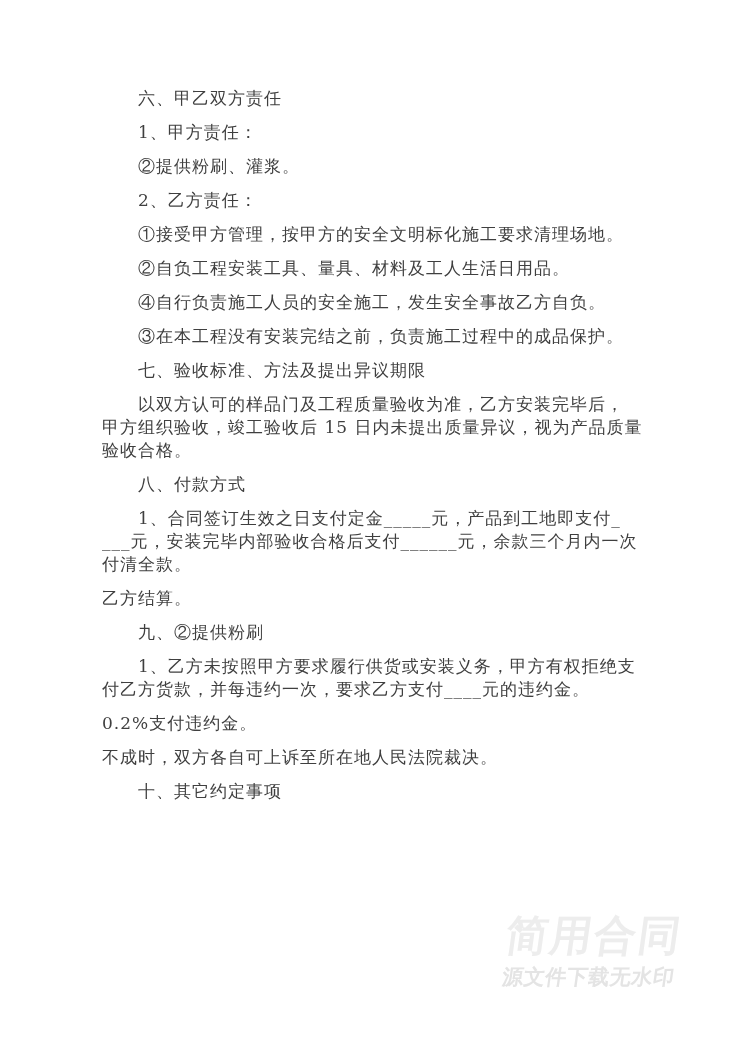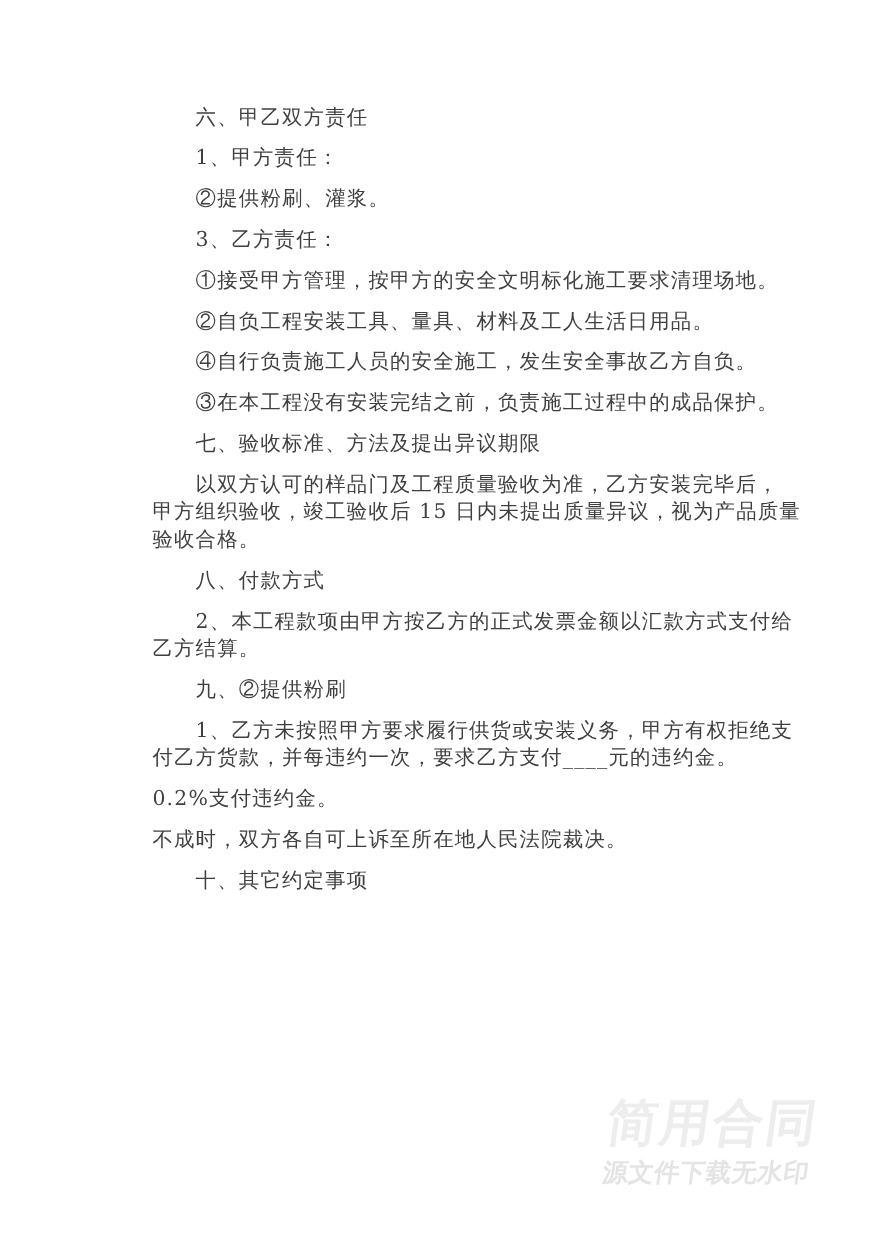--- a/index.html
+++ b/index.html
@@ -18,21 +18,21 @@
     overflow: hidden;
     font-family: "DejaVu Serif", "Liberation Serif", serif;
   }
   .page {
     position: absolute;
     inset: 0;
     background: var(--bg);
   }
   .doc {
     position: absolute;
-    left: 127px;
+    left: 102px;
     top: 87px;
     width: 545px;
     color: var(--text);
     font-size: 17px;
     letter-spacing: 1px;
   }
   .para { margin: 0 0 11px 0; }
   .line {
     display: block;
     line-height: 23px;
@@ -74,21 +74,21 @@
       <div class="para">
         <span class="line first">六、甲乙双方责任</span>
       </div>
       <div class="para">
         <span class="line first">1、甲方责任：</span>
       </div>
       <div class="para">
         <span class="line first">②提供粉刷、灌浆。</span>
       </div>
       <div class="para">
-        <span class="line first">3、乙方责任：</span>
+        <span class="line first">2、乙方责任：</span>
       </div>
       <div class="para">
         <span class="line first">①接受甲方管理，按甲方的安全文明标化施工要求清理场地。</span>
       </div>
       <div class="para">
         <span class="line first">②自负工程安装工具、量具、材料及工人生活日用品。</span>
       </div>
       <div class="para">
         <span class="line first">④自行负责施工人员的安全施工，发生安全事故乙方自负。</span>
       </div>
@@ -100,21 +100,25 @@
       </div>
       <div class="para">
         <span class="line first">以双方认可的样品门及工程质量验收为准，乙方安装完毕后，</span>
         <span class="line">甲方组织验收，竣工验收后 15 日内未提出质量异议，视为产品质量</span>
         <span class="line">验收合格。</span>
       </div>
       <div class="para">
         <span class="line first">八、付款方式</span>
       </div>
       <div class="para">
-        <span class="line first">2、本工程款项由甲方按乙方的正式发票金额以汇款方式支付给</span>
+        <span class="line first">1、合同签订生效之日支付定金_____元，产品到工地即支付_</span>
+        <span class="line">___元，安装完毕内部验收合格后支付______元，余款三个月内一次</span>
+        <span class="line">付清全款。</span>
+      </div>
+      <div class="para">
         <span class="line">乙方结算。</span>
       </div>
       <div class="para">
         <span class="line first">九、②提供粉刷</span>
       </div>
       <div class="para">
         <span class="line first">1、乙方未按照甲方要求履行供货或安装义务，甲方有权拒绝支</span>
         <span class="line">付乙方货款，并每违约一次，要求乙方支付____元的违约金。</span>
       </div>
       <div class="para">

